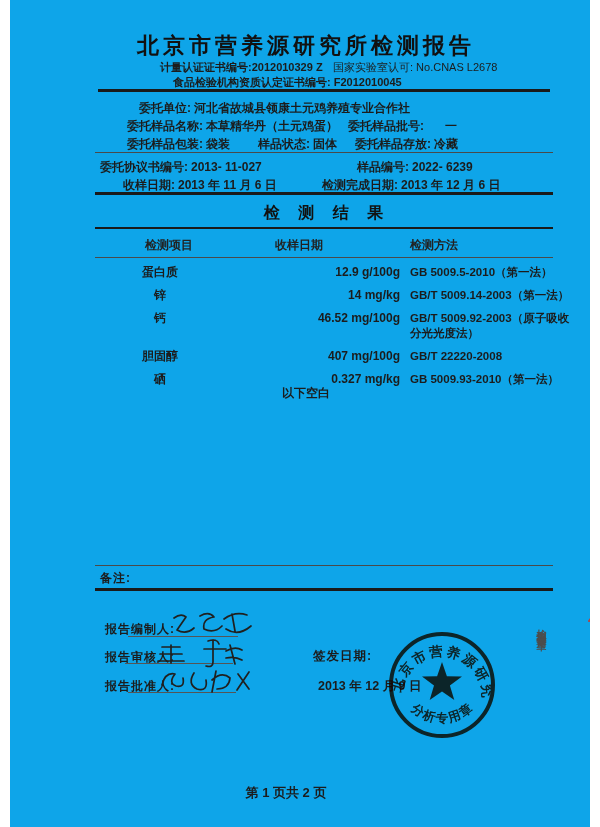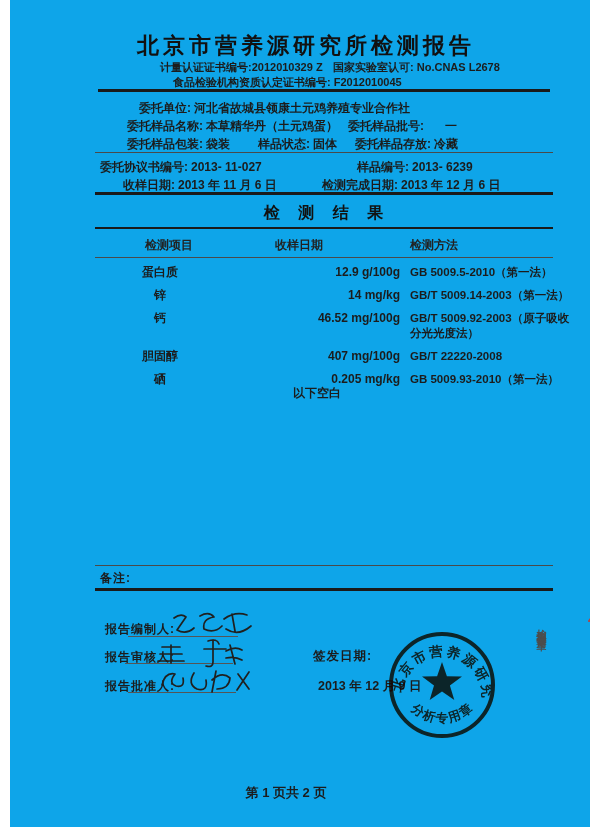--- a/index.html
+++ b/index.html
@@ -5,39 +5,39 @@
   html,body{margin:0;padding:0;background:#ffffff;}
   .page{
     position:relative;width:580px;height:827px;margin:0 auto;
     background:#0ea5e9;overflow:hidden;
     font-family:"Liberation Sans","DejaVu Sans",sans-serif;
     color:#1c1c1c;
   }
   .abs{position:absolute;white-space:nowrap;}
   .doc-title{top:31px;left:127px;font-size:22px;font-weight:bold;letter-spacing:4px;color:#111;}
   .cert-left{top:60px;left:150px;font-size:11px;font-weight:bold;}
-  .cert-right{top:60px;left:323px;font-size:11px;font-weight:bold;}
+  .cert-right{top:60px;left:323px;font-size:11px;font-weight:normal;}
   .cert-food{top:75px;left:163px;font-size:11px;font-weight:bold;}
   .hr{position:absolute;left:85px;width:458px;background:#1a1a1a;}
   .hr.thick{height:2.5px;}
   .hr.thin{height:1px;background:#4a4a4a;}
   .inf{font-size:12px;font-weight:bold;}
   .lbl{margin-right:3px;}
   .results-title{top:203px;left:15px;width:580px;text-align:center;font-size:16px;font-weight:bold;letter-spacing:7px;color:#111;padding-left:12px;}
   .col-h{font-size:12px;font-weight:bold;color:#222;}
   .grid{
     position:absolute;left:85px;top:261px;width:485px;
     display:grid;grid-template-columns:130px 180px 175px;
     font-weight:bold;
   }
   .grid .cell{padding:4px 0;font-size:12px;line-height:15px;}
   .c-item{text-align:center;}
   .c-val{text-align:right;padding-right:5px !important;}
   .c-method{padding-left:5px !important;font-size:11.5px !important;white-space:normal;}
-  .endnote{top:385px;left:283px;font-size:12px;font-weight:bold;}
+  .endnote{top:385px;left:272px;font-size:12px;font-weight:bold;}
   .remarks{top:570px;left:90px;font-size:12px;font-weight:bold;letter-spacing:1px;}
   .signlbl{font-size:12px;font-weight:bold;letter-spacing:1px;}
   .sig-underline{position:absolute;height:1.2px;background:#555;}
   .sig-svg{position:absolute;}
   .sig-svg path{fill:none;stroke:#20201f;stroke-width:1.7;stroke-linecap:round;stroke-linejoin:round;}
   .issue-date{font-size:12.5px;font-weight:bold;}
   .stamp{position:absolute;left:376px;top:626px;width:112px;height:118px;mix-blend-mode:multiply;opacity:.93;}
   .stamp text{font-weight:bold;}
   .side-note{top:621px;left:524px;font-size:10px;color:#4d4d4d;writing-mode:vertical-rl;text-orientation:upright;letter-spacing:2px;font-weight:bold;}
   .red-marks{position:absolute;left:556px;top:531px;width:44px;height:104px;}
@@ -71,21 +71,21 @@
     <span class="lbl">样品状态:</span><span>固体</span>
   </div>
   <div class="abs inf" style="top:136px;left:345px;">
     <span class="lbl">委托样品存放:</span><span>冷藏</span>
   </div>
   <div class="hr thin" style="top:152px;"></div>
   <div class="abs inf" style="top:159px;left:90px;">
     <span class="lbl">委托协议书编号:</span><span>2013- 11-027</span>
   </div>
   <div class="abs inf" style="top:159px;left:347px;">
-    <span class="lbl">样品编号:</span><span>2013- 6239</span>
+    <span class="lbl">样品编号:</span><span>2022- 6239</span>
   </div>
   <div class="abs inf" style="top:177px;left:113px;">
     <span class="lbl">收样日期:</span><span>2013 年 11 月 6 日</span>
   </div>
   <div class="abs inf" style="top:177px;left:312px;">
     <span class="lbl">检测完成日期:</span><span>2013 年 12 月 6 日</span>
   </div>
   <div class="hr thick" style="top:192px;"></div>
 
   <div class="abs results-title">检 测 结 果</div>
@@ -102,21 +102,21 @@
     <div class="cell c-item">锌</div>
     <div class="cell c-val">14 mg/kg</div>
     <div class="cell c-method">GB/T 5009.14-2003（第一法）</div>
     <div class="cell c-item">钙</div>
     <div class="cell c-val">46.52 mg/100g</div>
     <div class="cell c-method">GB/T 5009.92-2003（原子吸收分光光度法）</div>
     <div class="cell c-item">胆固醇</div>
     <div class="cell c-val">407 mg/100g</div>
     <div class="cell c-method">GB/T 22220-2008</div>
     <div class="cell c-item">硒</div>
-    <div class="cell c-val">0.205 mg/kg</div>
+    <div class="cell c-val">0.327 mg/kg</div>
     <div class="cell c-method">GB 5009.93-2010（第一法）</div>
   </div>
   <div class="abs endnote">以下空白</div>
 
   <div class="hr thin" style="top:565px;"></div>
   <div class="abs remarks">备注:</div>
   <div class="hr thick" style="top:588px;"></div>
 
   <div class="abs signlbl" style="top:621px;left:95px;">报告编制人:</div>
   <div class="sig-underline" style="top:636px;left:118px;width:110px;"></div>

